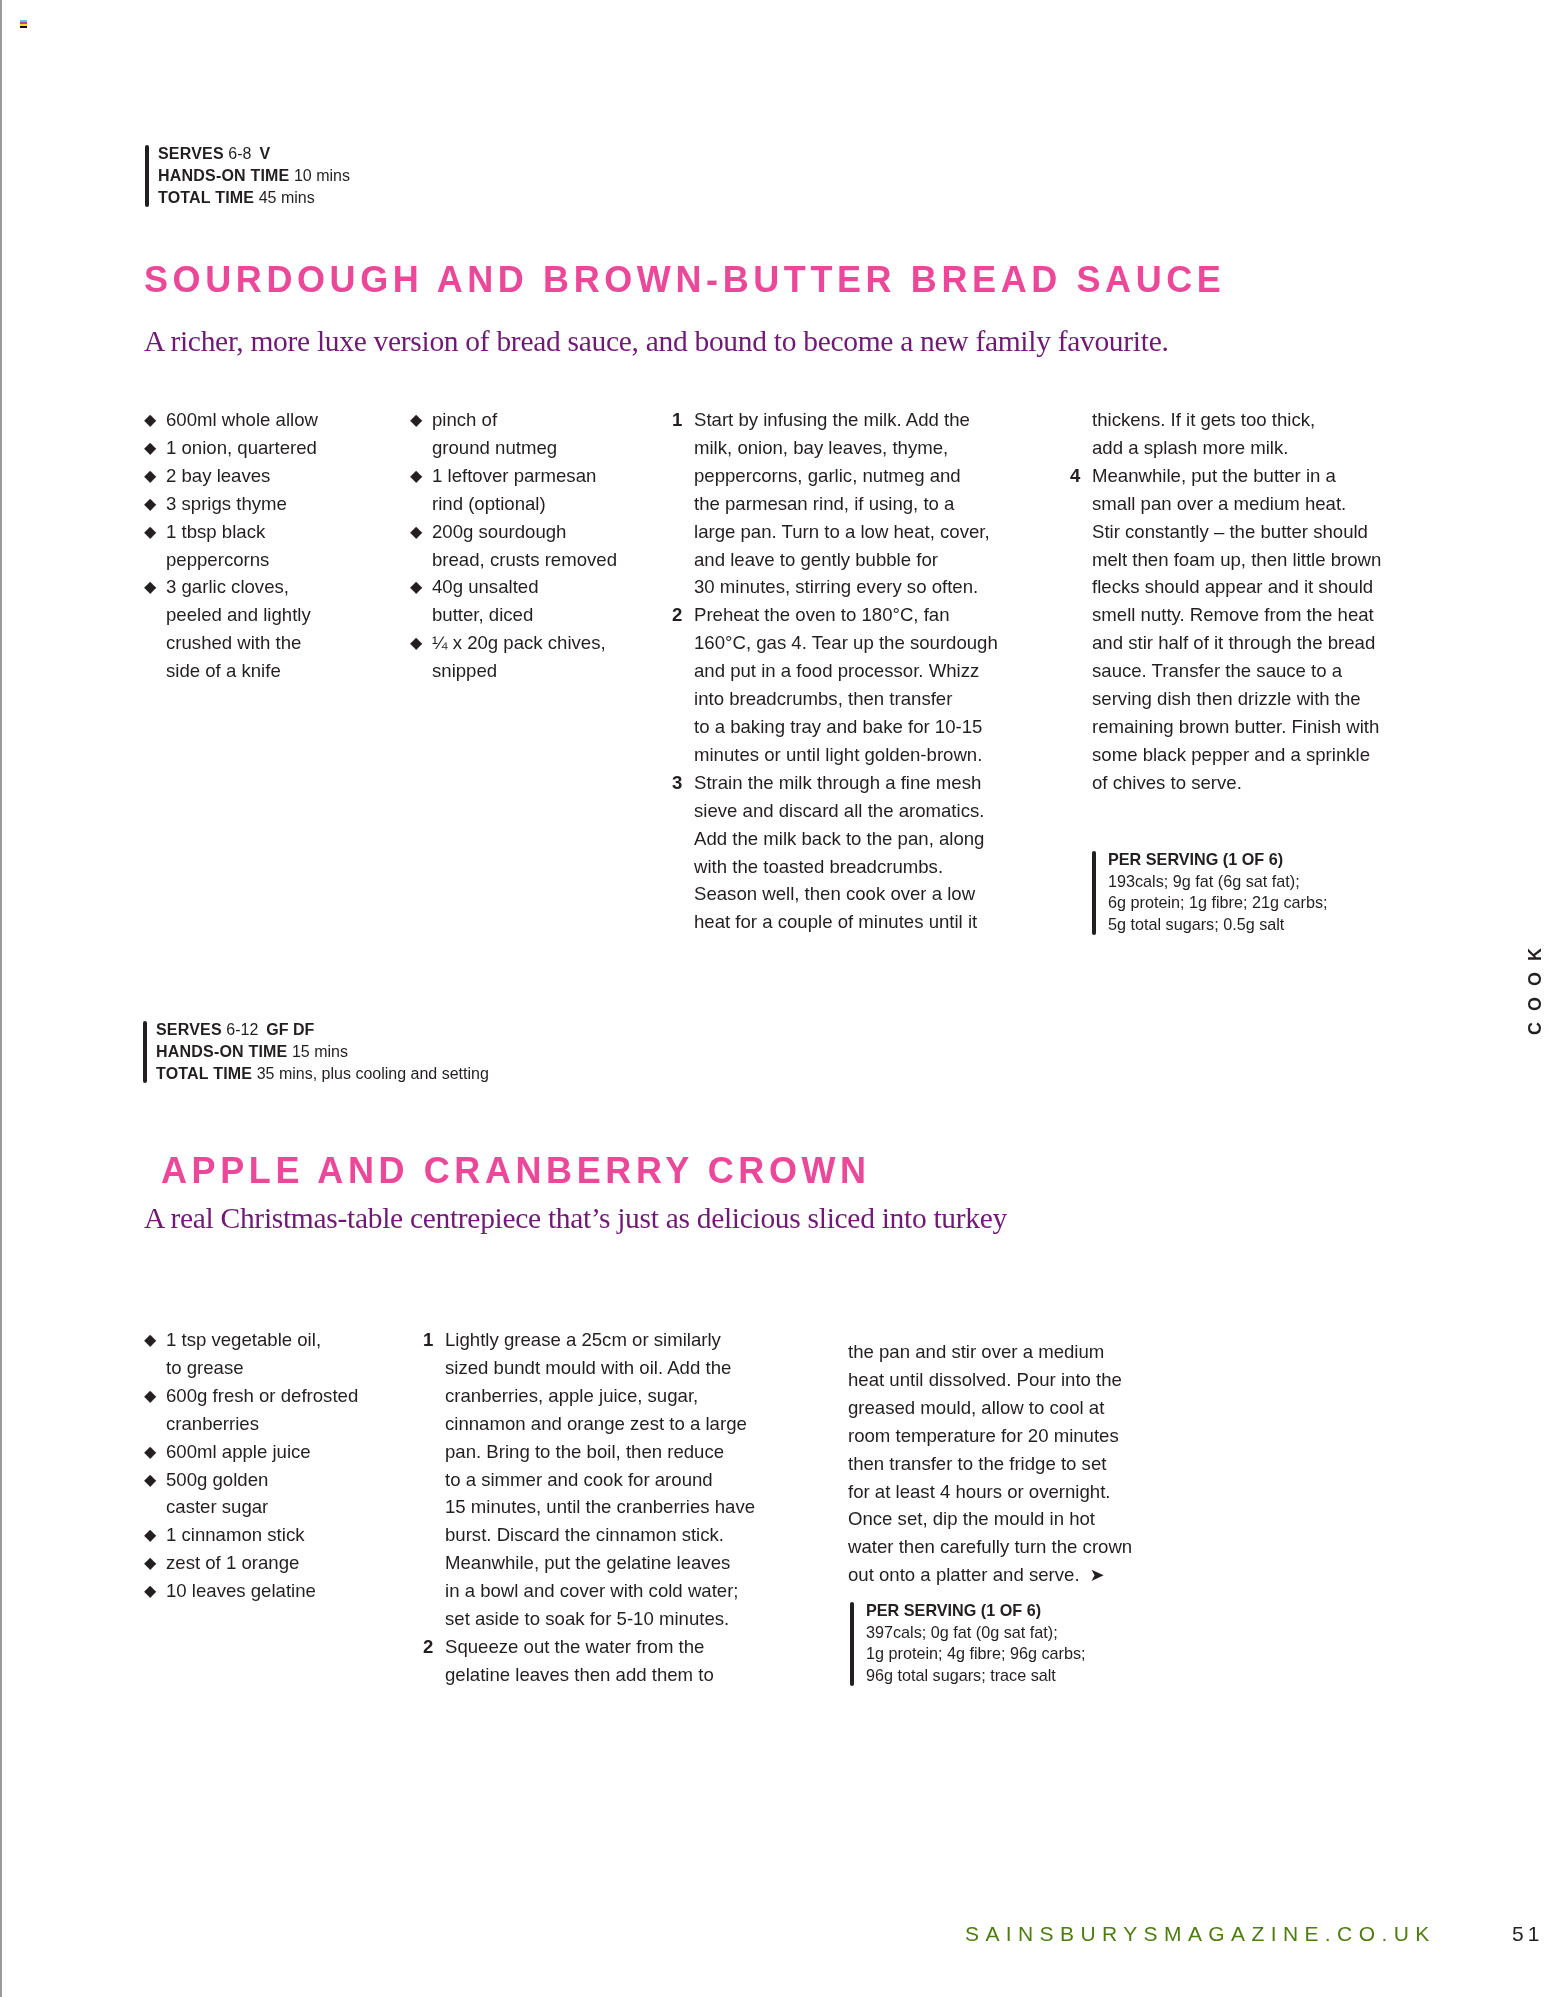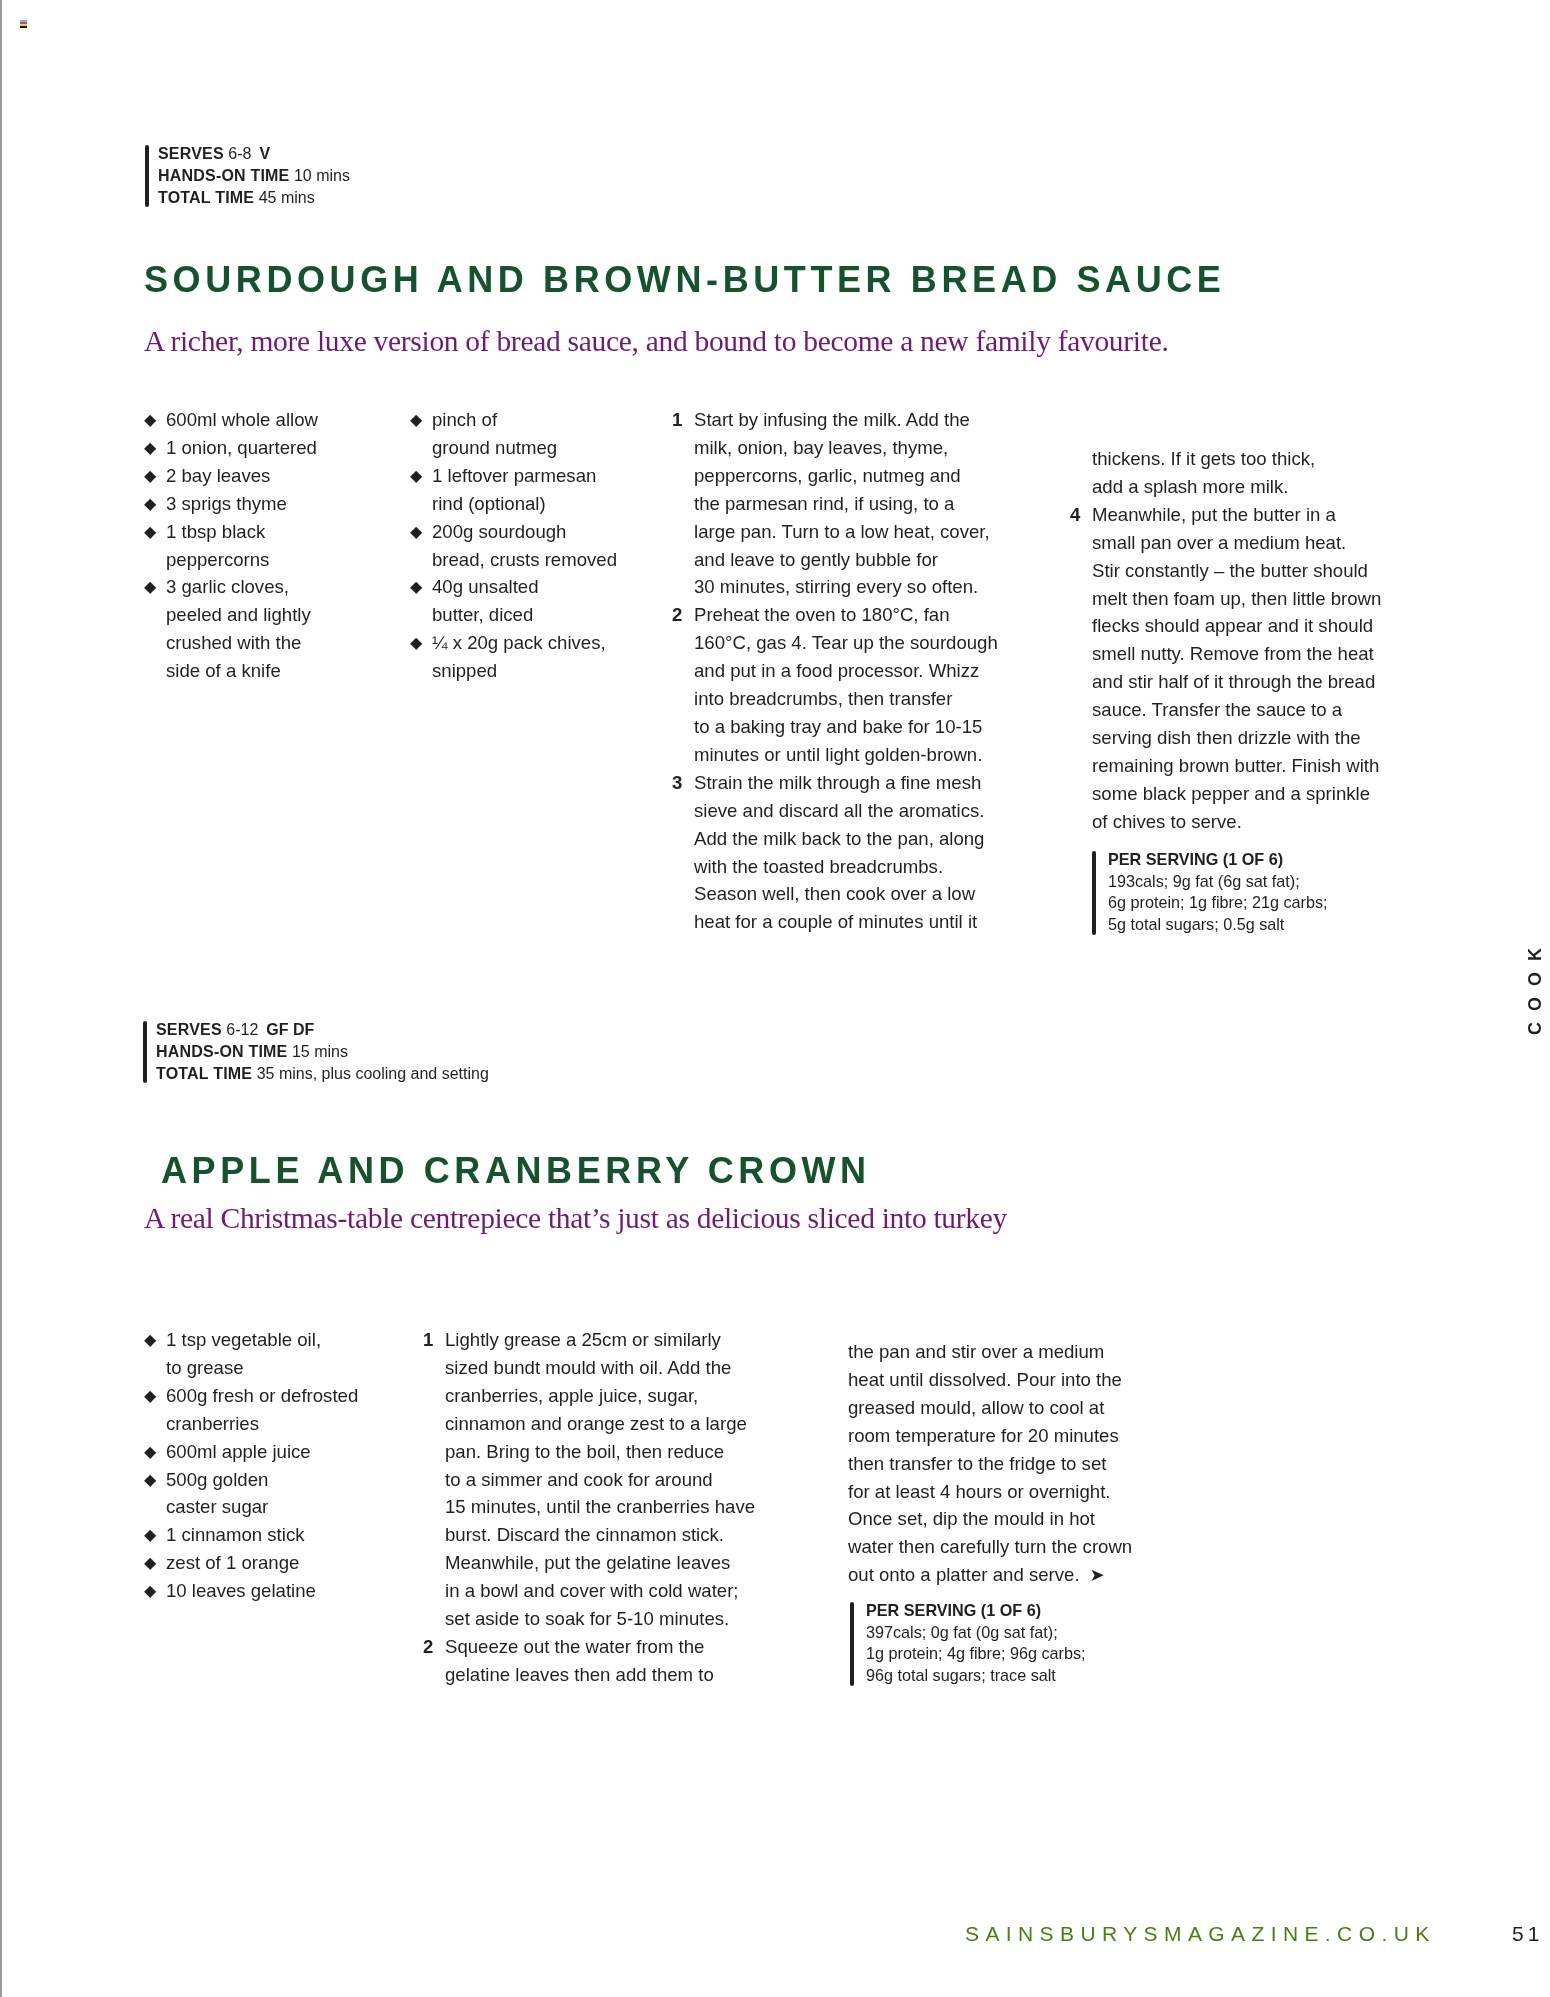--- a/index.html
+++ b/index.html
@@ -12,21 +12,21 @@
   .swatch { position:absolute; left:20px; top:20px; width:7px; height:8px; }
   .swatch span { display:block; height:2px; }
 
   .meta { position:absolute; padding-left:13px; font-size:16px; line-height:22px; }
   .meta .bar { position:absolute; left:0; top:2px; bottom:2px; width:4px; background:#231f20; border-radius:2px; }
   .meta b { font-weight:700; letter-spacing:0.2px; }
   .meta .tag { font-weight:700; margin-left:8px; }
 
   .title {
     position:absolute; font-weight:700; font-size:36px; letter-spacing:4.6px;
-    white-space:nowrap; color:#14532d;
+    white-space:nowrap; color:#ec4899;
   }
   .standfirst {
     position:absolute; font-family:"Liberation Serif", "DejaVu Serif", serif;
     font-size:29.5px; line-height:45px; color:#701a75; letter-spacing:-0.3px; white-space:nowrap;
   }
 
   .col { position:absolute; font-size:18.6px; line-height:27.9px; white-space:nowrap; }
   .ing { position:relative; padding-left:22px; }
   .ing .bullet { position:absolute; left:0; top:0; font-size:16px; }
   .ing .line { display:block; }
@@ -151,21 +151,21 @@
         <span class="num">3</span>
         <span class="line">Strain the milk through a fine mesh</span>
         <span class="line">sieve and discard all the aromatics.</span>
         <span class="line">Add the milk back to the pan, along</span>
         <span class="line">with the toasted breadcrumbs.</span>
         <span class="line">Season well, then cook over a low</span>
         <span class="line">heat for a couple of minutes until it</span>
       </div>
     </div>
   <div class="col" id="r1-m2" style="left:1070px; top:406px;">
-      <div style="padding-left: 22px; margin-top: 39px;">
+      <div style="padding-left: 22px;">
         <div class="plain">
           <span class="line">thickens. If it gets too thick,</span>
           <span class="line">add a splash more milk.</span>
         </div>
       </div>
       <div class="step">
         <span class="num">4</span>
         <span class="line">Meanwhile, put the butter in a</span>
         <span class="line">small pan over a medium heat.</span>
         <span class="line">Stir constantly – the butter should</span>

